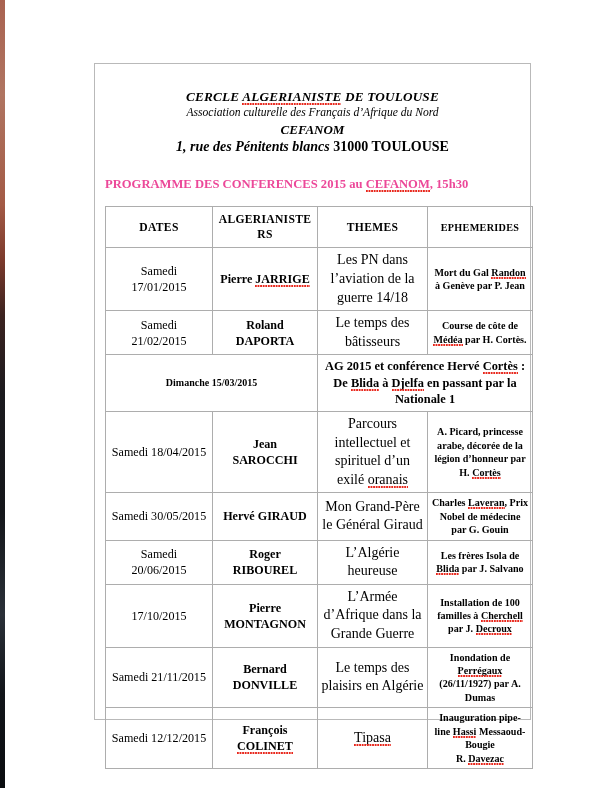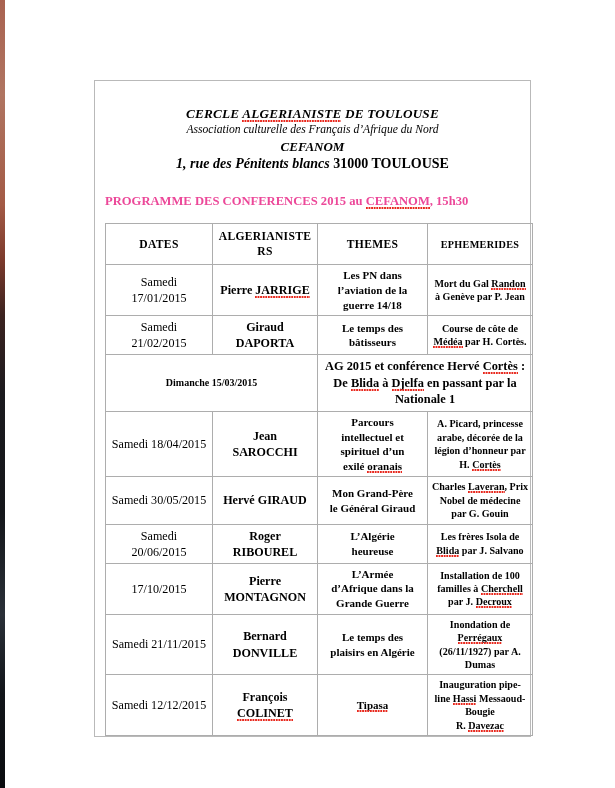--- a/index.html
+++ b/index.html
@@ -30,21 +30,21 @@
         #14161a 65%,
         #2a3038 78%,
         #12151a 88%,
         #0a0c0f 100%);
   }
 
   
   #page {
     position: absolute;
     left: 94px;
-    top: 80px;
+    top: 63px;
     width: 437px;
     height: 657px;
     border: 1px solid #b9b9b9;
     background: #ffffff;
     box-sizing: border-box;
   }
   #page-inner {
     padding: 24px 10px 0 10px;
   }
 
@@ -125,21 +125,21 @@
   td.th-cell {
     font-weight: bold;
     font-size: 11.6px;
     height: 34px;
     letter-spacing: .3px;
   }
   td.th-eph { font-size: 10.2px; }
 
   td.date  { font-weight: normal; font-size: 12.1px; }
   td.conf  { font-weight: bold; font-size: 12.1px; }
-  td.theme { font-weight: bold; font-size: 11px; }
+  td.theme { font-weight: normal; font-size: 14px; }
   td.eph   { font-weight: bold; font-size: 10.1px; line-height: 1.45; }
 
   td.merged-date { font-weight: bold; font-size: 10px; }
   td.merged-theme { font-weight: bold; font-size: 12.4px; line-height: 1.5; margin-left: 24px; }
 
   .ln { display: block; }
 </style>
 </head>
 <body>
 
@@ -201,21 +201,21 @@
             <span class="ln">à Genève  par P. Jean</span>
           </td>
         </tr>
 
         <tr>
           <td class="date">
             <span class="ln">Samedi</span>
             <span class="ln">21/02/2015</span>
           </td>
           <td class="conf">
-            <span class="ln">Giraud</span>
+            <span class="ln">Roland</span>
             <span class="ln">DAPORTA</span>
           </td>
           <td class="theme">
             <span class="ln">Le temps des</span>
             <span class="ln">bâtisseurs</span>
           </td>
           <td class="eph">
             <span class="ln">Course de côte de</span>
             <span class="ln"><span class="sq">Médéa</span><span> par H. Cortès.</span></span>
           </td>

